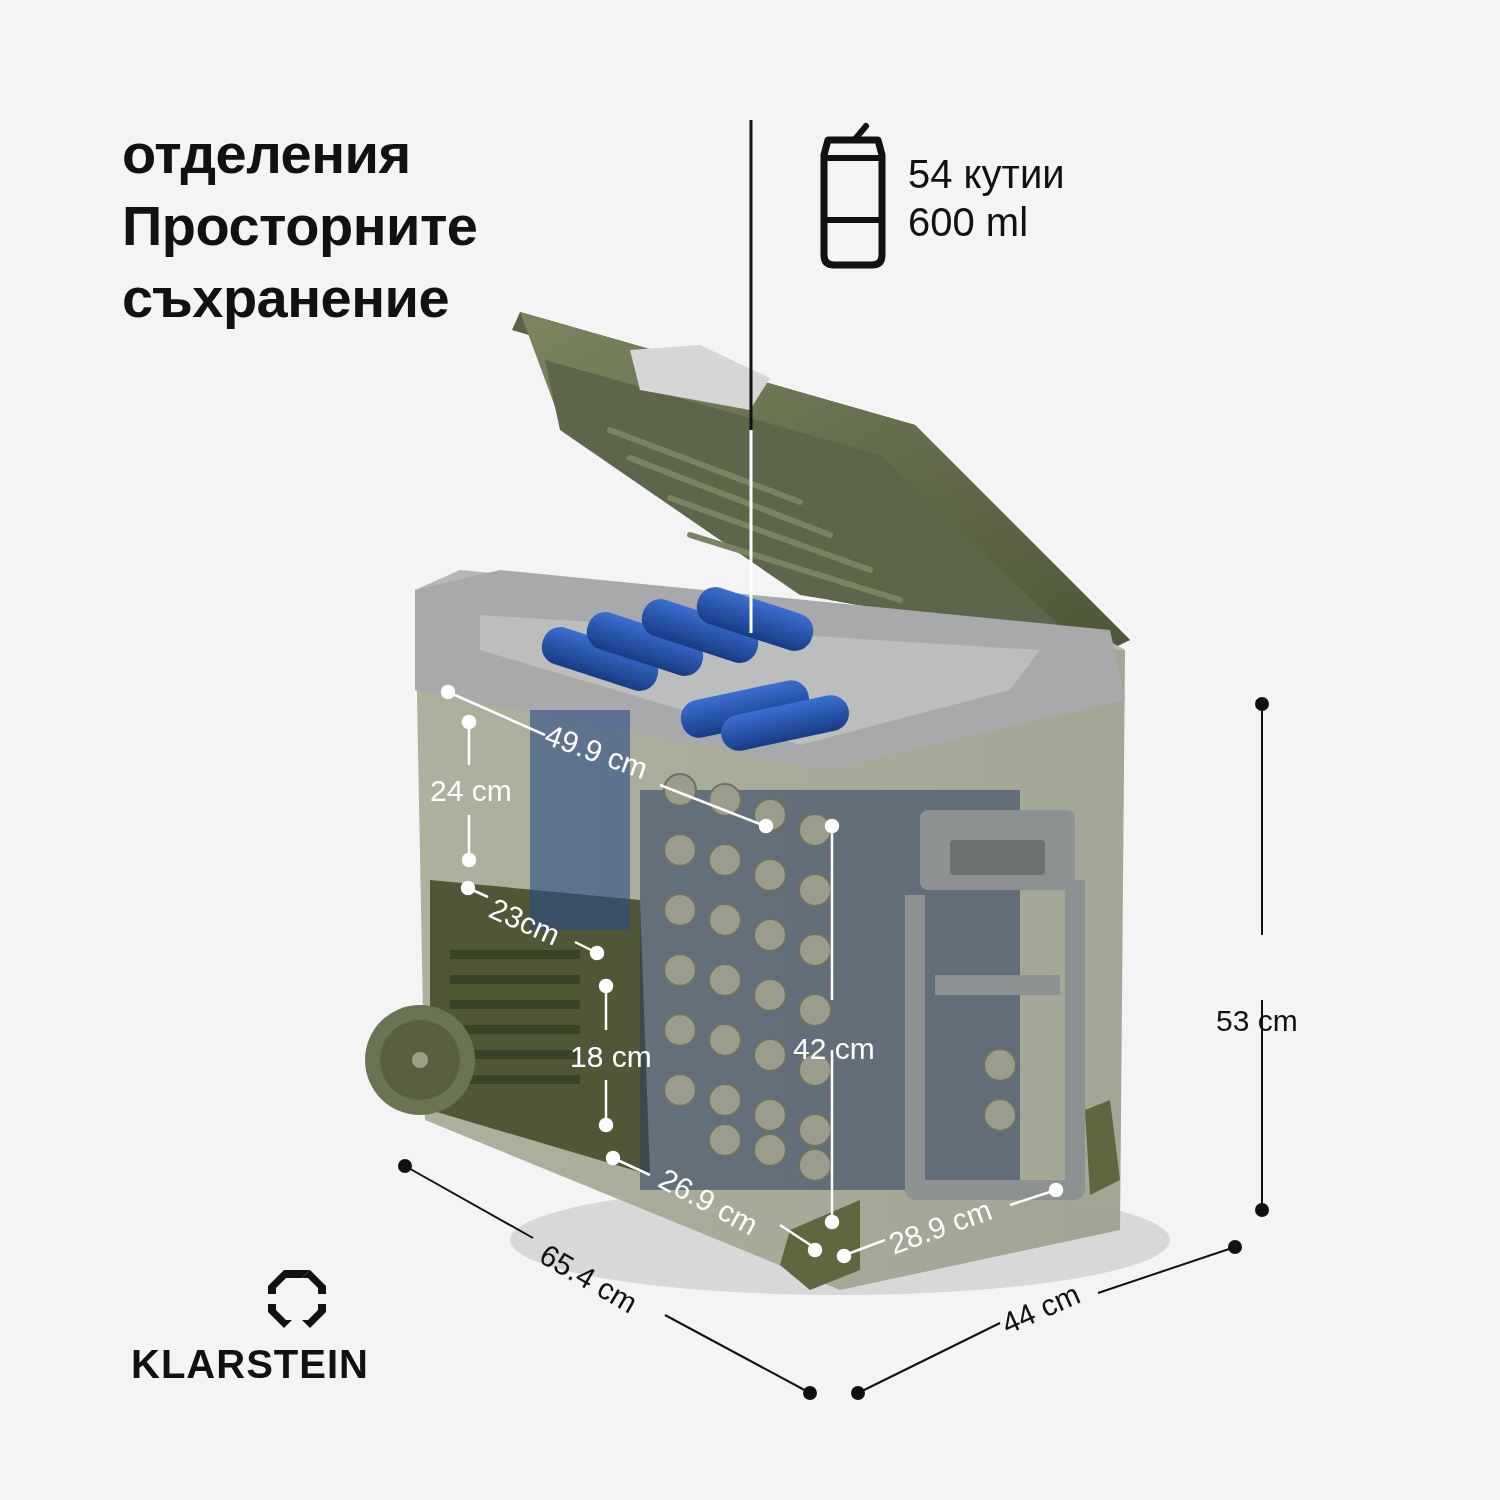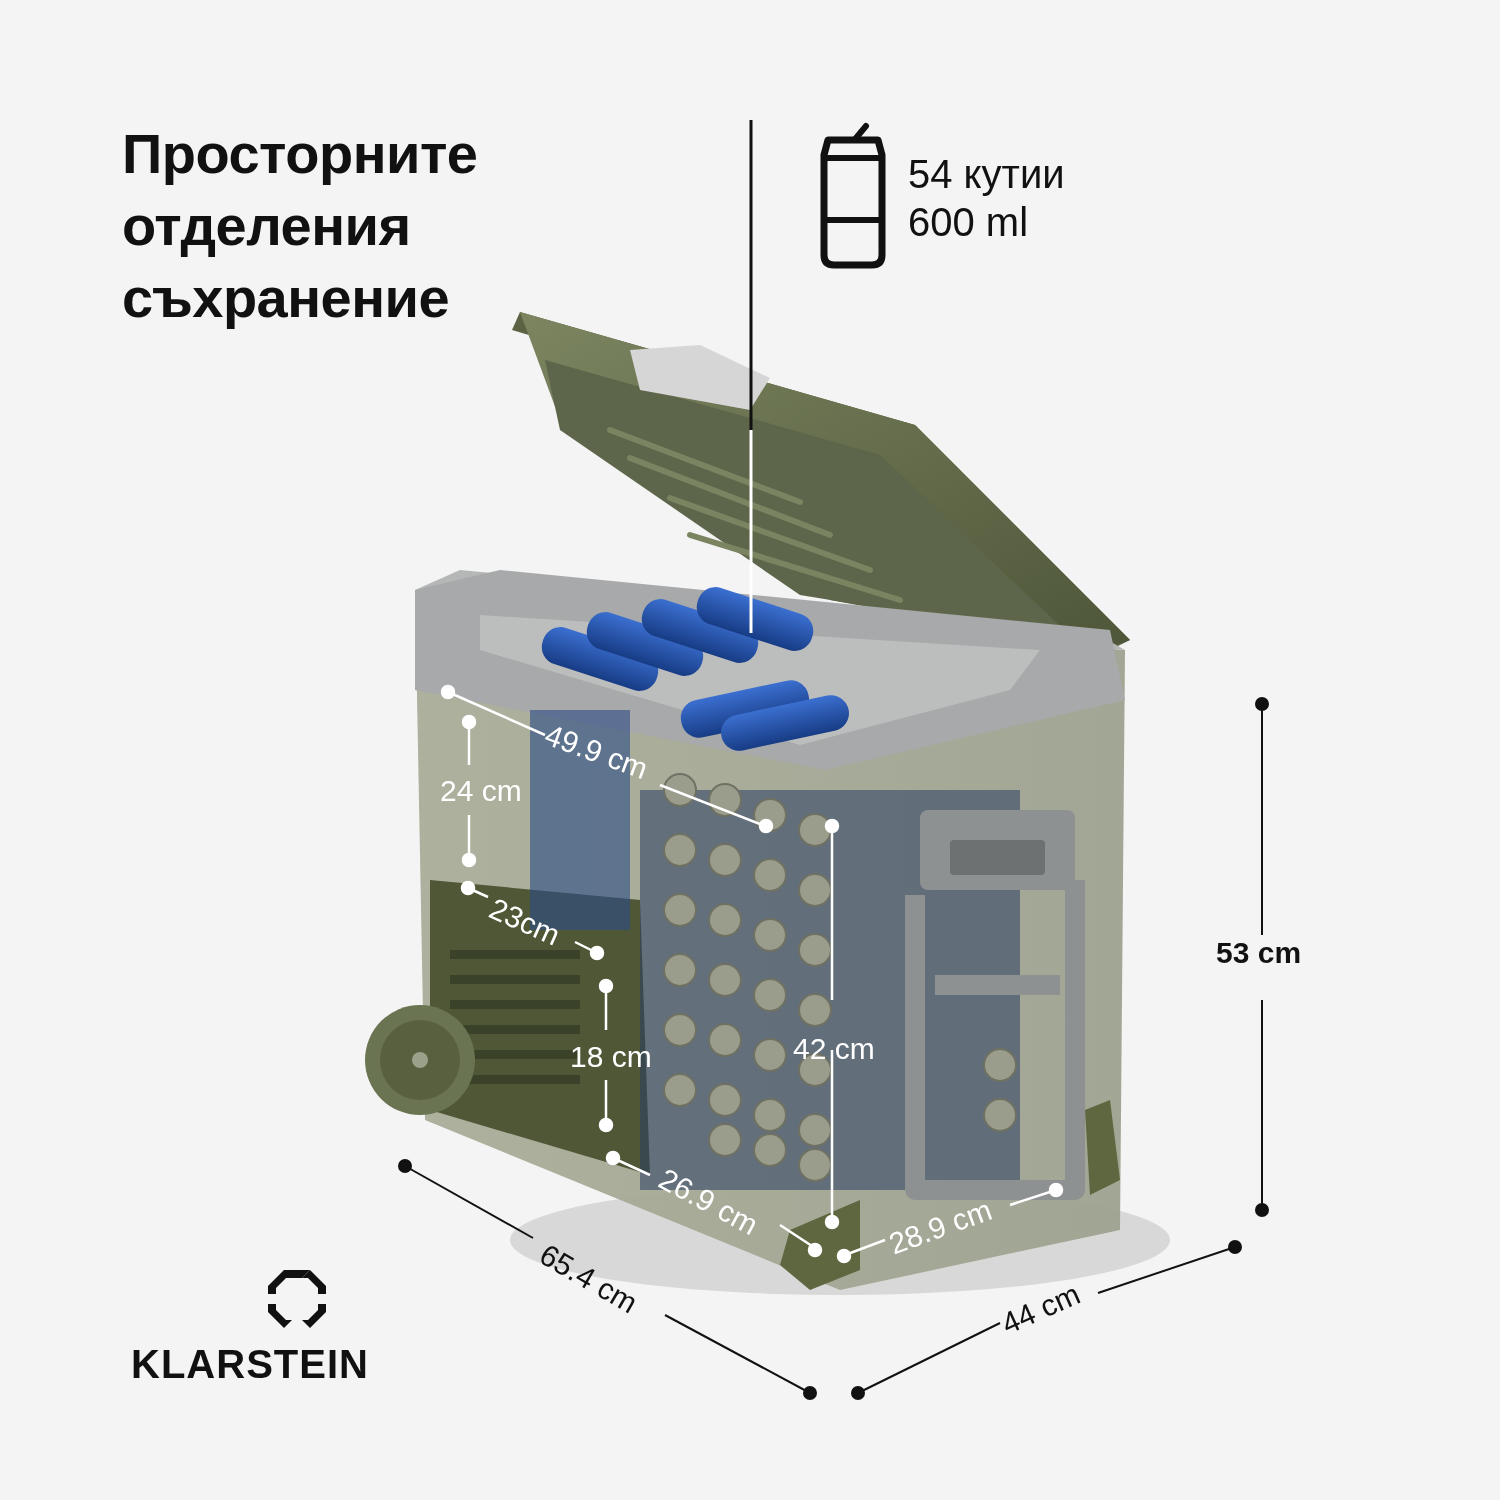--- a/index.html
+++ b/index.html
@@ -13,22 +13,22 @@
   .lbl.white{color:#fff;}
   .lbl.black{color:#111;}
   .logo{position:absolute;left:120px;top:1268px;width:260px;text-align:center;}
   .logo-mark{width:62px;height:62px;margin:0 0 0 93px;}
   .logo-word{font-size:40px;font-weight:700;letter-spacing:1px;margin-top:8px;text-align:center;}
 </style>
 </head>
 <body>
 
 <div class="headline">
+  <div>отделения</div>
   <div>Просторните</div>
-  <div>отделения</div>
   <div>съхранение</div>
 </div>
 
 <svg class="scene" viewBox="0 0 1500 1500">
   <defs>
     <linearGradient id="lidg" x1="0" y1="0" x2="1" y2="1">
       <stop offset="0" stop-color="#7c8560"></stop>
         <stop offset="1" stop-color="#4e5639"></stop>
     </linearGradient>
     <linearGradient id="bodyg" x1="0" y1="0" x2="1" y2="0">
@@ -183,28 +183,28 @@
   <line x1="8" y1="38" x2="62" y2="38" stroke="#111" stroke-width="6"></line>
   <line x1="8" y1="100" x2="62" y2="100" stroke="#111" stroke-width="6"></line>
   <line x1="38" y1="18" x2="48" y2="6" stroke="#111" stroke-width="6" stroke-linecap="round"></line>
 </svg>
 <div class="cap-text">
   <div>54 кутии</div>
   <div>600 ml</div>
 </div>
 
 <div class="lbl white" style="left:543px;top:735px;transform:rotate(20deg);">49.9 cm</div>
-<div class="lbl white" style="left:430px;top:774px;margin-left:10px;">24 cm</div>
+<div class="lbl white" style="left:430px;top:774px;">24 cm</div>
 <div class="lbl white" style="left:488px;top:905px;transform:rotate(24deg);">23cm</div>
 <div class="lbl white" style="left:570px;top:1040px;">18 cm</div>
 <div class="lbl white" style="left:793px;top:1032px;">42 cm</div>
 <div class="lbl white" style="left:655px;top:1185px;transform:rotate(28deg);">26.9 cm</div>
 <div class="lbl white" style="left:887px;top:1210px;transform:rotate(-20deg);">28.9 cm</div>
 
-<div class="lbl black" style="left:1216px;top:936px;font-weight:bold;">53 cm</div>
+<div class="lbl black" style="left:1216px;top:1004px;">53 cm</div>
 <div class="lbl black" style="left:535px;top:1262px;transform:rotate(30deg);">65.4 cm</div>
 <div class="lbl black" style="left:1000px;top:1292px;transform:rotate(-24deg);">44 cm</div>
 
 <div class="logo">
   <svg class="logo-mark" viewBox="0 0 62 62">
     <polygon points="18,2 44,2 36,10 20,10 10,20 10,26 2,26 2,18" fill="#111"></polygon>
     <polygon points="44,2 60,18 60,26 52,26 52,20 42,10 36,10" fill="#111"></polygon>
     <polygon points="2,36 10,36 10,42 20,52 26,52 18,60 2,44" fill="#111"></polygon>
     <polygon points="60,36 60,44 44,60 36,52 42,52 52,42 52,36" fill="#111"></polygon>
   </svg>

